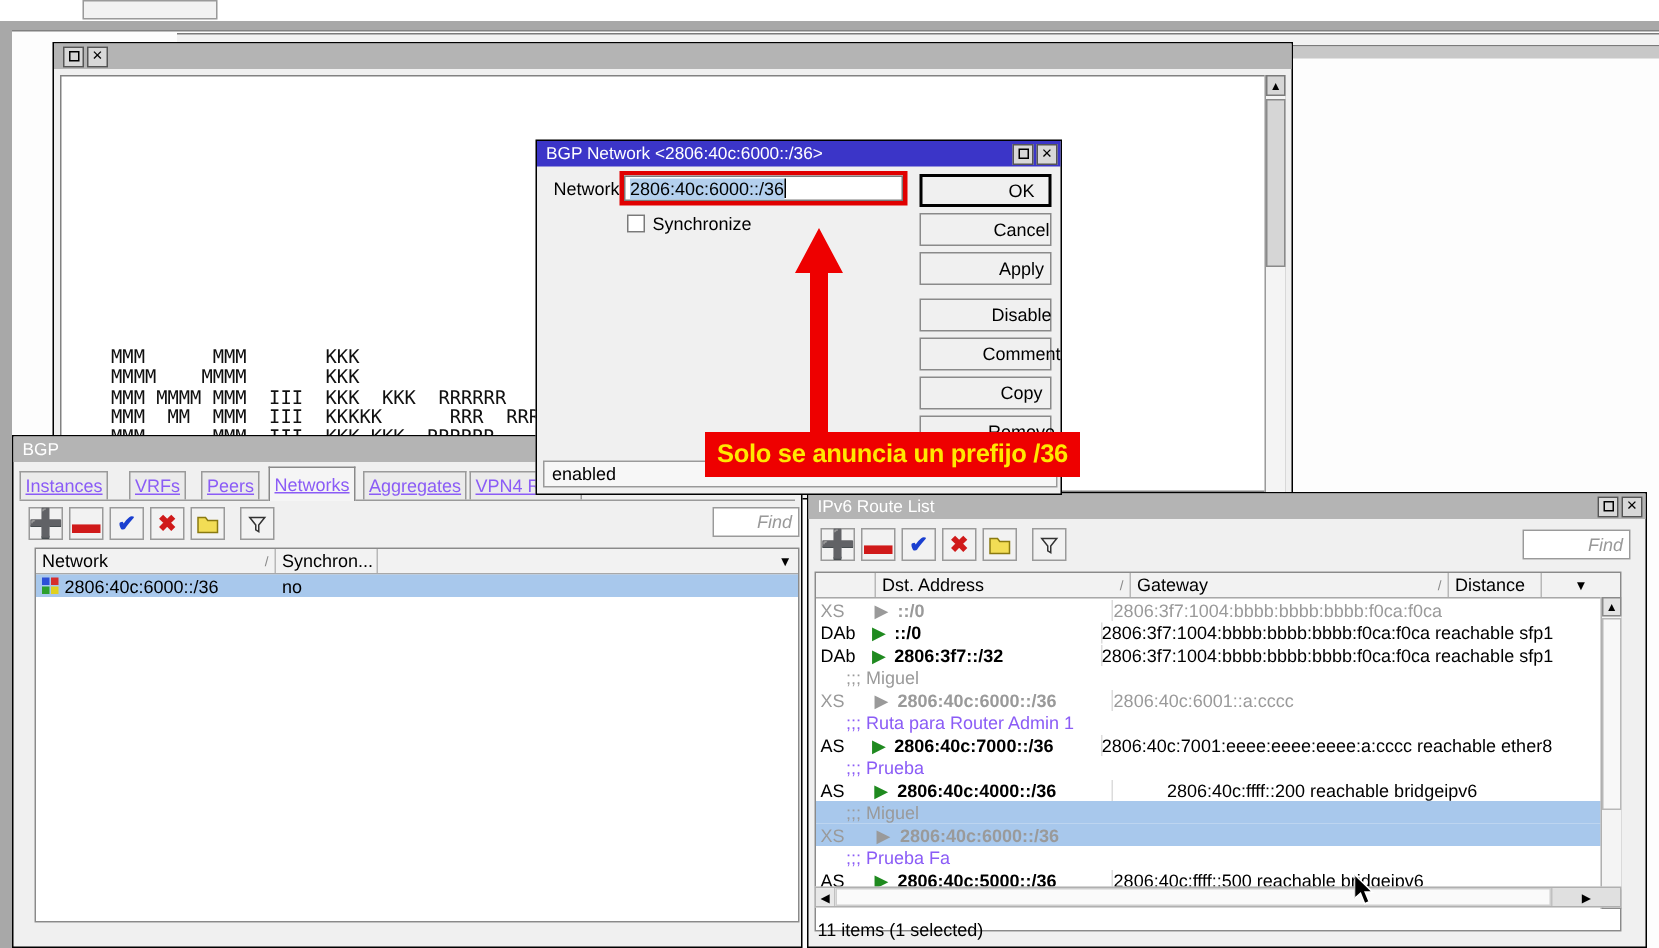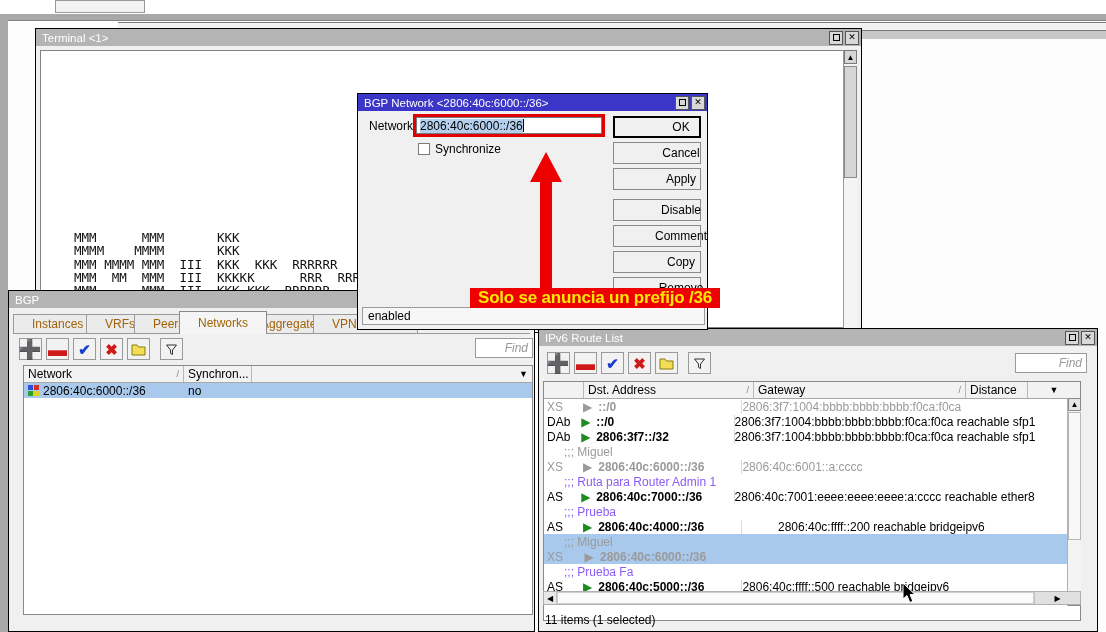--- a/index.html
+++ b/index.html
@@ -62,24 +62,25 @@
   }
   .term-scroll .sb-thumb {
     position:absolute; top:16px; left:0; width:13px; height:112px;
     background: #d6d6d6; border: 1px solid #8a8a8a;
   }
 
   
   #bgp { left: 8px; top: 290px; width: 527px; height: 342px; border: 1px solid #000; background: #f0f0f0; }
   .tabstrip { position:absolute; left:4px; top:20px; right:4px; height: 22px; }
   .tab {
-    position: absolute; top: 3px; height: 19px; padding: 0 18px;
+    position: absolute; top: 3px; height: 19px; padding: 0 3px;
     background: #ebebeb; border: 1px solid #9a9a9a; border-bottom: none;
-    display: flex; align-items: center; font-size: 12px; color: #a16207;
+    display: flex; align-items: center; font-size: 12px; color: #8b5cf6;
     white-space: nowrap;
+    text-decoration: underline;
   }
   .tab.active { top: 0px; height: 23px; background: #f5f5f5; border-color:#8a8a8a; z-index: 3; font-size: 12px;}
   .tabs-underline { position:absolute; left:4px; top:42px; right:4px; height:1px; background:#9a9a9a; }
 
   .toolbar { position: absolute; height: 24px; display: flex; align-items: center; gap: 4px; }
   .tb-ico {
     width: 23px; height: 22px; background: #f2f2f2; border: 1px solid #9a9a9a;
     display: flex; align-items: center; justify-content: center;
     font-size: 15px; font-weight: bold; line-height: 1;
   }
@@ -166,21 +167,21 @@
   }
   .dbtn.default { border: 2px solid #000; }
   .dlg-status {
     position: absolute; left: 4px; bottom: 4px; width: 343px; height: 18px;
     background: #f7f7f7; border: 1px solid #9a9a9a; display: flex;
     align-items: center; padding-left: 5px; font-size: 12px;
   }
 
   
   .anno-badge {
-    position: absolute; left: 470px; top: 288px; height: 20px;
+    position: absolute; left: 470px; top: 288px; height: 30px;
     background: #ee0000; color: #ffe800; font-weight: bold; font-size: 17px;
     display: flex; align-items: center; padding: 0 8px; letter-spacing: -0.2px;
     z-index: 60; white-space: nowrap;
   }
   .anno-arrow { position: absolute; left: 528px; top: 140px; width: 36px; height: 155px; z-index: 59; }
 
   .cursor { position: absolute; z-index: 80; }
 </style>
 </head>
 <body>
@@ -190,21 +191,20 @@
   <div class="bg-strip">
     <div class="bg-grey-panel"></div>
     <div class="bg-white-panel"></div>
     <div class="bg-topbar"></div>
     <div class="bg-line1"></div>
     <div class="bg-line2"></div>
   </div>
 
   <div class="win" id="terminal">
     <div class="titlebar">
-      <span class="tb-title">Terminal &lt;1&gt;</span>
       <span class="tb-btns">
         <span class="tb-btn">
             <span class="sq"></span>
           </span>
         <span class="tb-btn">✕</span>
       </span>
     </div>
     <div class="term-body">
       <div class="term-text">  MMM      MMM       KKK
   MMMM    MMMM       KKK

